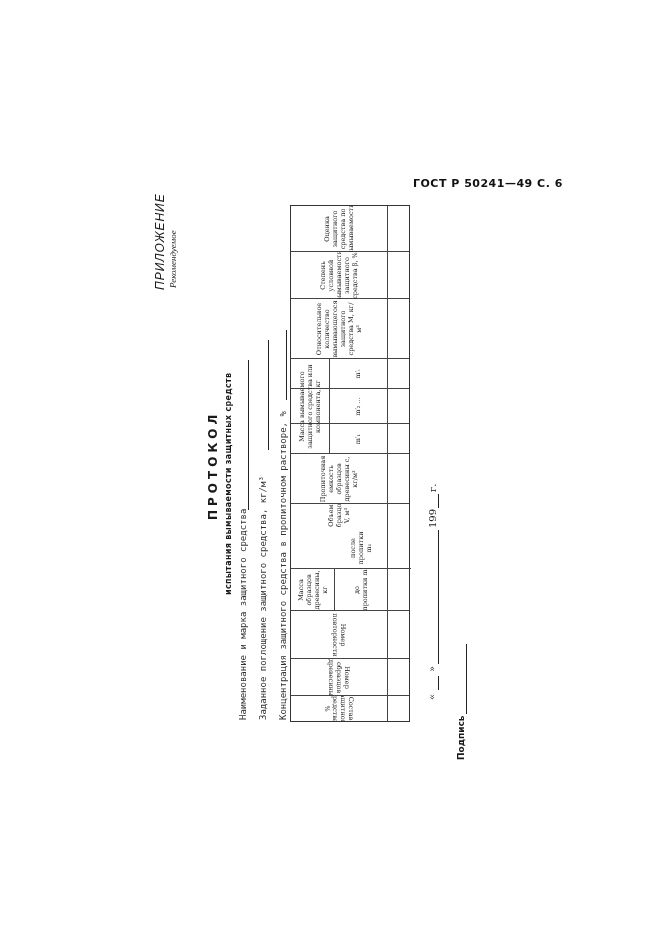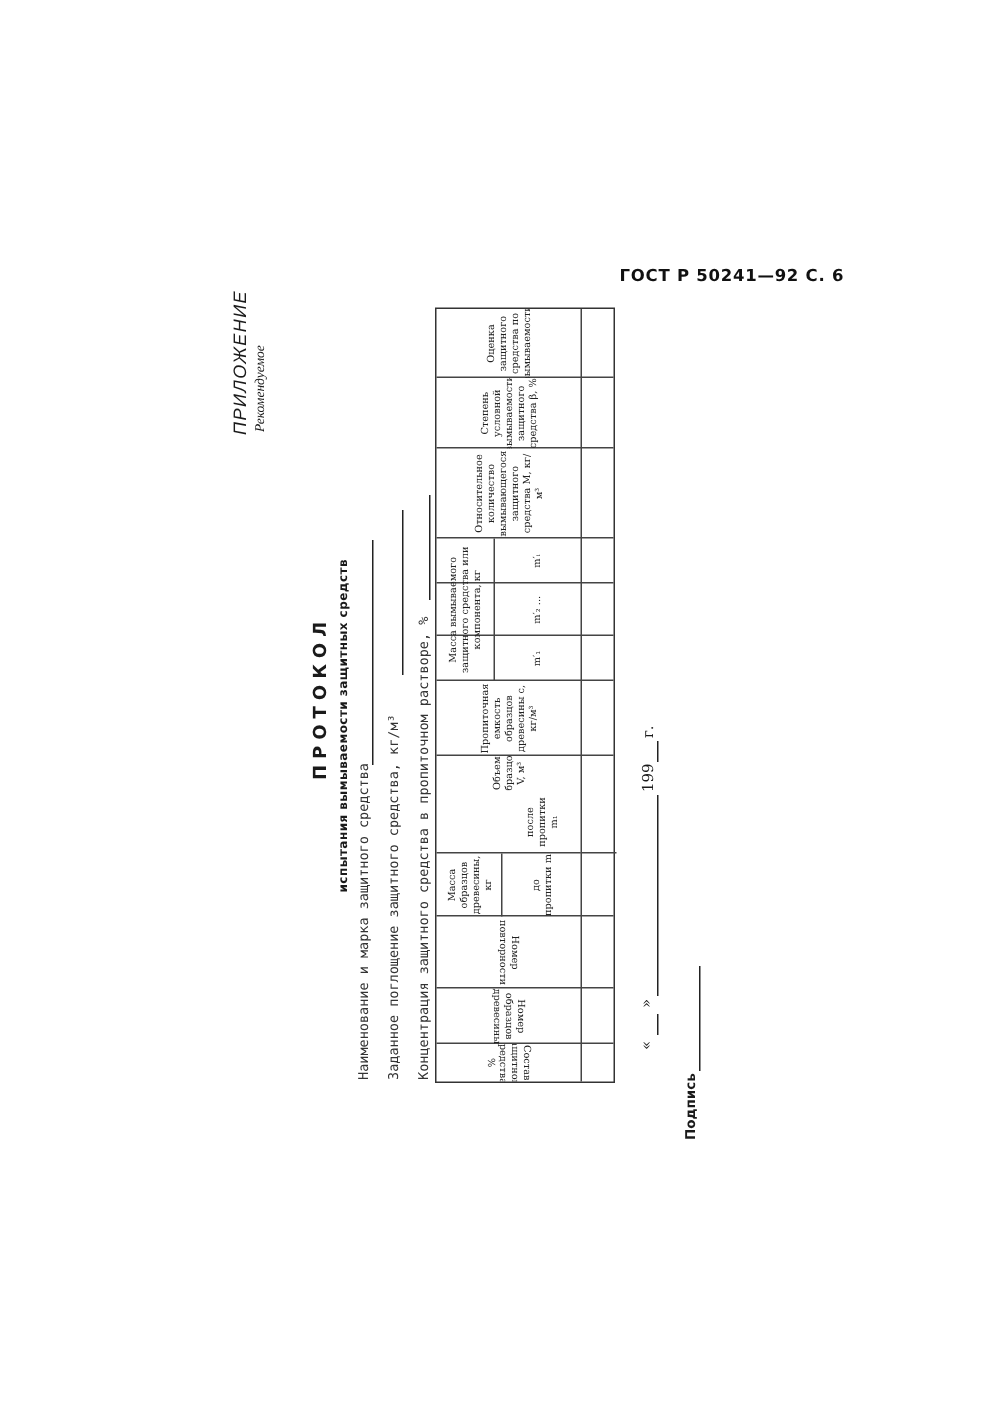--- a/index.html
+++ b/index.html
@@ -23,21 +23,21 @@
   .hl { position:absolute; border-top:1px solid #444; height:0; }
   .cell { position:absolute; font-size:6.5px; line-height:8px; text-align:center; color:#222;
           display:flex; align-items:center; justify-content:center; overflow:hidden; white-space:normal; }
   .flip { transform:rotate(180deg); }
   .sig { font-family:"DejaVu Sans", sans-serif; font-weight:bold; font-size:9px; }
   .date { font-family:"DejaVu Serif", serif; font-size:10px; }
 </style>
 </head>
 <body>
 
-<div class="gost">ГОСТ Р 50241—92 С. 6</div>
+<div class="gost">ГОСТ Р 50241—49 С. 6</div>
 
 <div class="rot">
   <div class="abs app-title">ПРИЛОЖЕНИЕ</div>
   <div class="abs app-sub">Рекомендуемое</div>
 
   <div class="abs proto">ПРОТОКОЛ</div>
   <div class="abs subt">испытания вымываемости защитных средств</div>
 
   <div class="abs field" style="left:40px; top:98px;">Наименование и марка защитного средства</div>
   <div class="line" style="left:250px; top:108px; width:150px;"></div>

